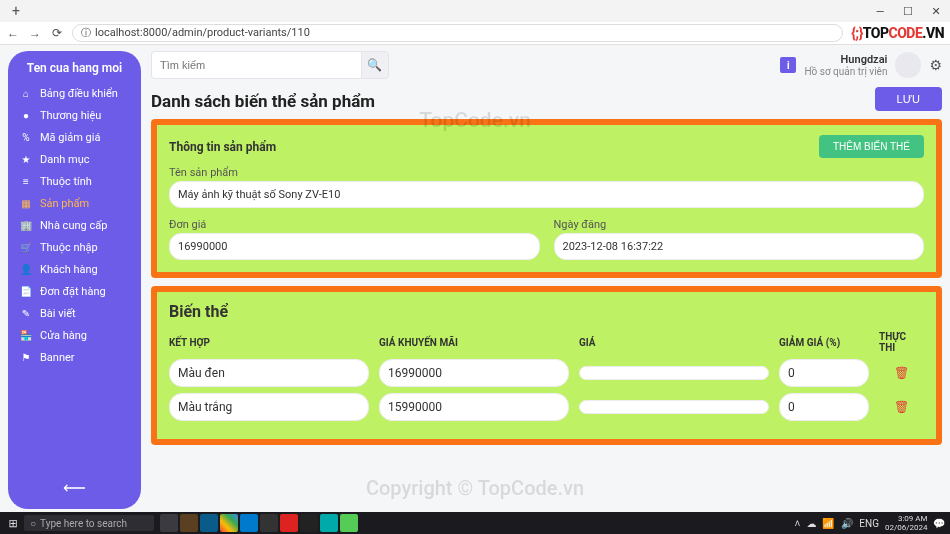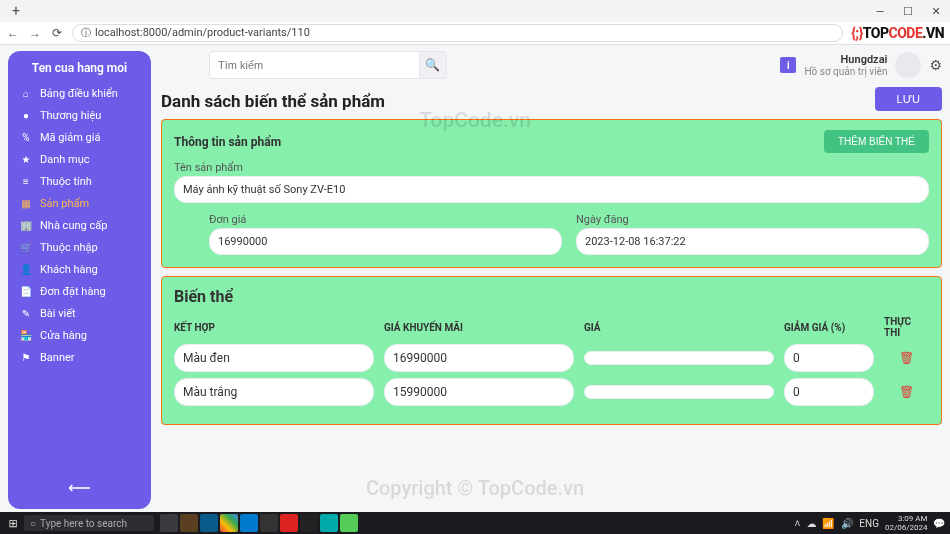--- a/index.html
+++ b/index.html
@@ -16,52 +16,52 @@
 .win-btn { width: 28px; text-align: center; font-size: 11px; color: #444; cursor: pointer; }
 .addr-bar { display: flex; align-items: center; height: 22px; padding: 0 6px; gap: 8px; background:#fff; }
 .nav-icon { width: 14px; text-align: center; color: #555; font-size: 12px; cursor: pointer; }
 .url-box { flex: 1; font-size: 11px; color: #444; padding: 2px 8px; border: 1px solid #ddd; border-radius: 10px; height: 18px; line-height: 14px; display:flex; align-items:center; gap:4px; }
 .url-lock { font-size: 10px; }
 .brand-logo { font-weight: 800; font-size: 14px; letter-spacing: -0.5px; }
 .brand-logo .b1 { color:#111; } .brand-logo .b2 { color:#e53935; }
 
 
 .app { display: flex; height: calc(534px - 44px - 22px); padding: 6px 8px 4px 8px; gap: 10px; }
-.sidebar { width: 152px; background: #6c5ce7; border-radius: 12px; color: #fff; padding: 10px 8px 8px 8px; display: flex; flex-direction: column; }
+.sidebar { width: 152px; background: #6c5ce7; border-radius: 20px; color: #fff; padding: 10px 8px 8px 8px; display: flex; flex-direction: column; }
 .shop-name { font-weight: 600; font-size: 12px; text-align: center; margin-bottom: 8px; }
 .nav-list { display: flex; flex-direction: column; gap: 1px; }
 .nav-item { display: flex; align-items: center; gap: 8px; font-size: 11px; padding: 4px 4px; border-radius: 4px; cursor: pointer; }
 .nav-item.active { color: #ffb74d; }
 .nav-ico { width: 12px; text-align:center; font-size: 10px; }
 .collapse { margin-top: auto; text-align: center; font-size: 16px; color: #fff; cursor: pointer; padding-bottom: 4px;}
 
 .main { flex: 1; display: flex; flex-direction: column; gap: 8px; }
-.topbar { display: flex; align-items: center; margin-left: 48px; }
+.topbar { display: flex; align-items: center; }
 .search-wrap { display: flex; }
 .search-input { width: 210px; height: 28px; border: 1px solid #e4e4ea; border-right:none; border-radius: 4px 0 0 4px; padding: 0 8px; font-size: 11px; color:#666; background:#fff;}
 .search-btn { width: 28px; height: 28px; border: 1px solid #e4e4ea; background: #f0f0f4; border-radius: 0 4px 4px 0; cursor: pointer; display:flex; align-items:center; justify-content:center; }
 .user-area { margin-left: auto; display: flex; align-items: center; gap: 8px; }
 .badge-i { width:16px; height:16px; background:#6c5ce7; color:#fff; font-size:10px; font-weight:700; display:flex; align-items:center; justify-content:center; border-radius:2px;}
 .user-txt { text-align: right; }
 .user-name { font-size: 11px; font-weight:600;}
 .user-role { font-size: 10px; color: #888; }
 .avatar { width: 26px; height: 26px; border-radius: 50%; background: #e8e8ee; }
 .gear { font-size: 14px; color: #555; cursor: pointer; }
 
 .page-head { display: flex; align-items: flex-end; justify-content: space-between; }
 .page-title { font-size: 17px; font-weight: 700; color: #222; }
 .btn-save { background: #6c5ce7; color: #fff; border: none; border-radius: 4px; padding: 6px 22px; font-size: 11px; cursor: pointer; }
 
-.card { background: #86efac; border: 1px solid #f97316; border-radius: 4px; padding: 10px 12px 12px 12px; }
+.card { background: #bef264; border: 6px solid #f97316; border-radius: 4px; padding: 10px 12px 12px 12px; }
 .card-head { display: flex; align-items: center; justify-content: space-between; margin-bottom: 8px; }
 .card-title { font-size: 12px; font-weight: 700; }
 .btn-add { background: #42c381; color: #fff; border: none; border-radius: 4px; padding: 6px 14px; font-size: 10px; cursor: pointer; }
 .field-label { font-size: 11px; color: #555; margin: 4px 0 2px 0; }
 .field-box { border: 1px solid #ececf1; border-radius: 12px; padding: 6px 8px; font-size: 11px; color: #333; background:#fff;}
-.two-col { display: flex; gap: 14px; margin-left: 35px; }
+.two-col { display: flex; gap: 14px; }
 .two-col > div { flex: 1; }
 
 .variant-title { font-size: 16px; font-weight:700; margin-bottom: 10px; }
 .v-head, .v-row { display: grid; grid-template-columns: 200px 190px 190px 90px 45px; gap: 10px; align-items: center; }
 .v-head { font-size: 10px; font-weight:700; color:#333; margin-bottom: 6px; }
 .v-row { margin-bottom: 6px; }
 .v-cell { border: 1px solid #ececf1; border-radius: 13px; padding: 6px 8px; font-size: 12px; background:#fff;}
 .trash { color: #e53935; cursor: pointer; text-align:center; font-size: 12px;}
 
 .watermark { position: absolute; left: 50%; transform: translateX(-50%); color: rgba(0,0,0,0.12); font-size: 20px; font-weight: 500; pointer-events:none;}

